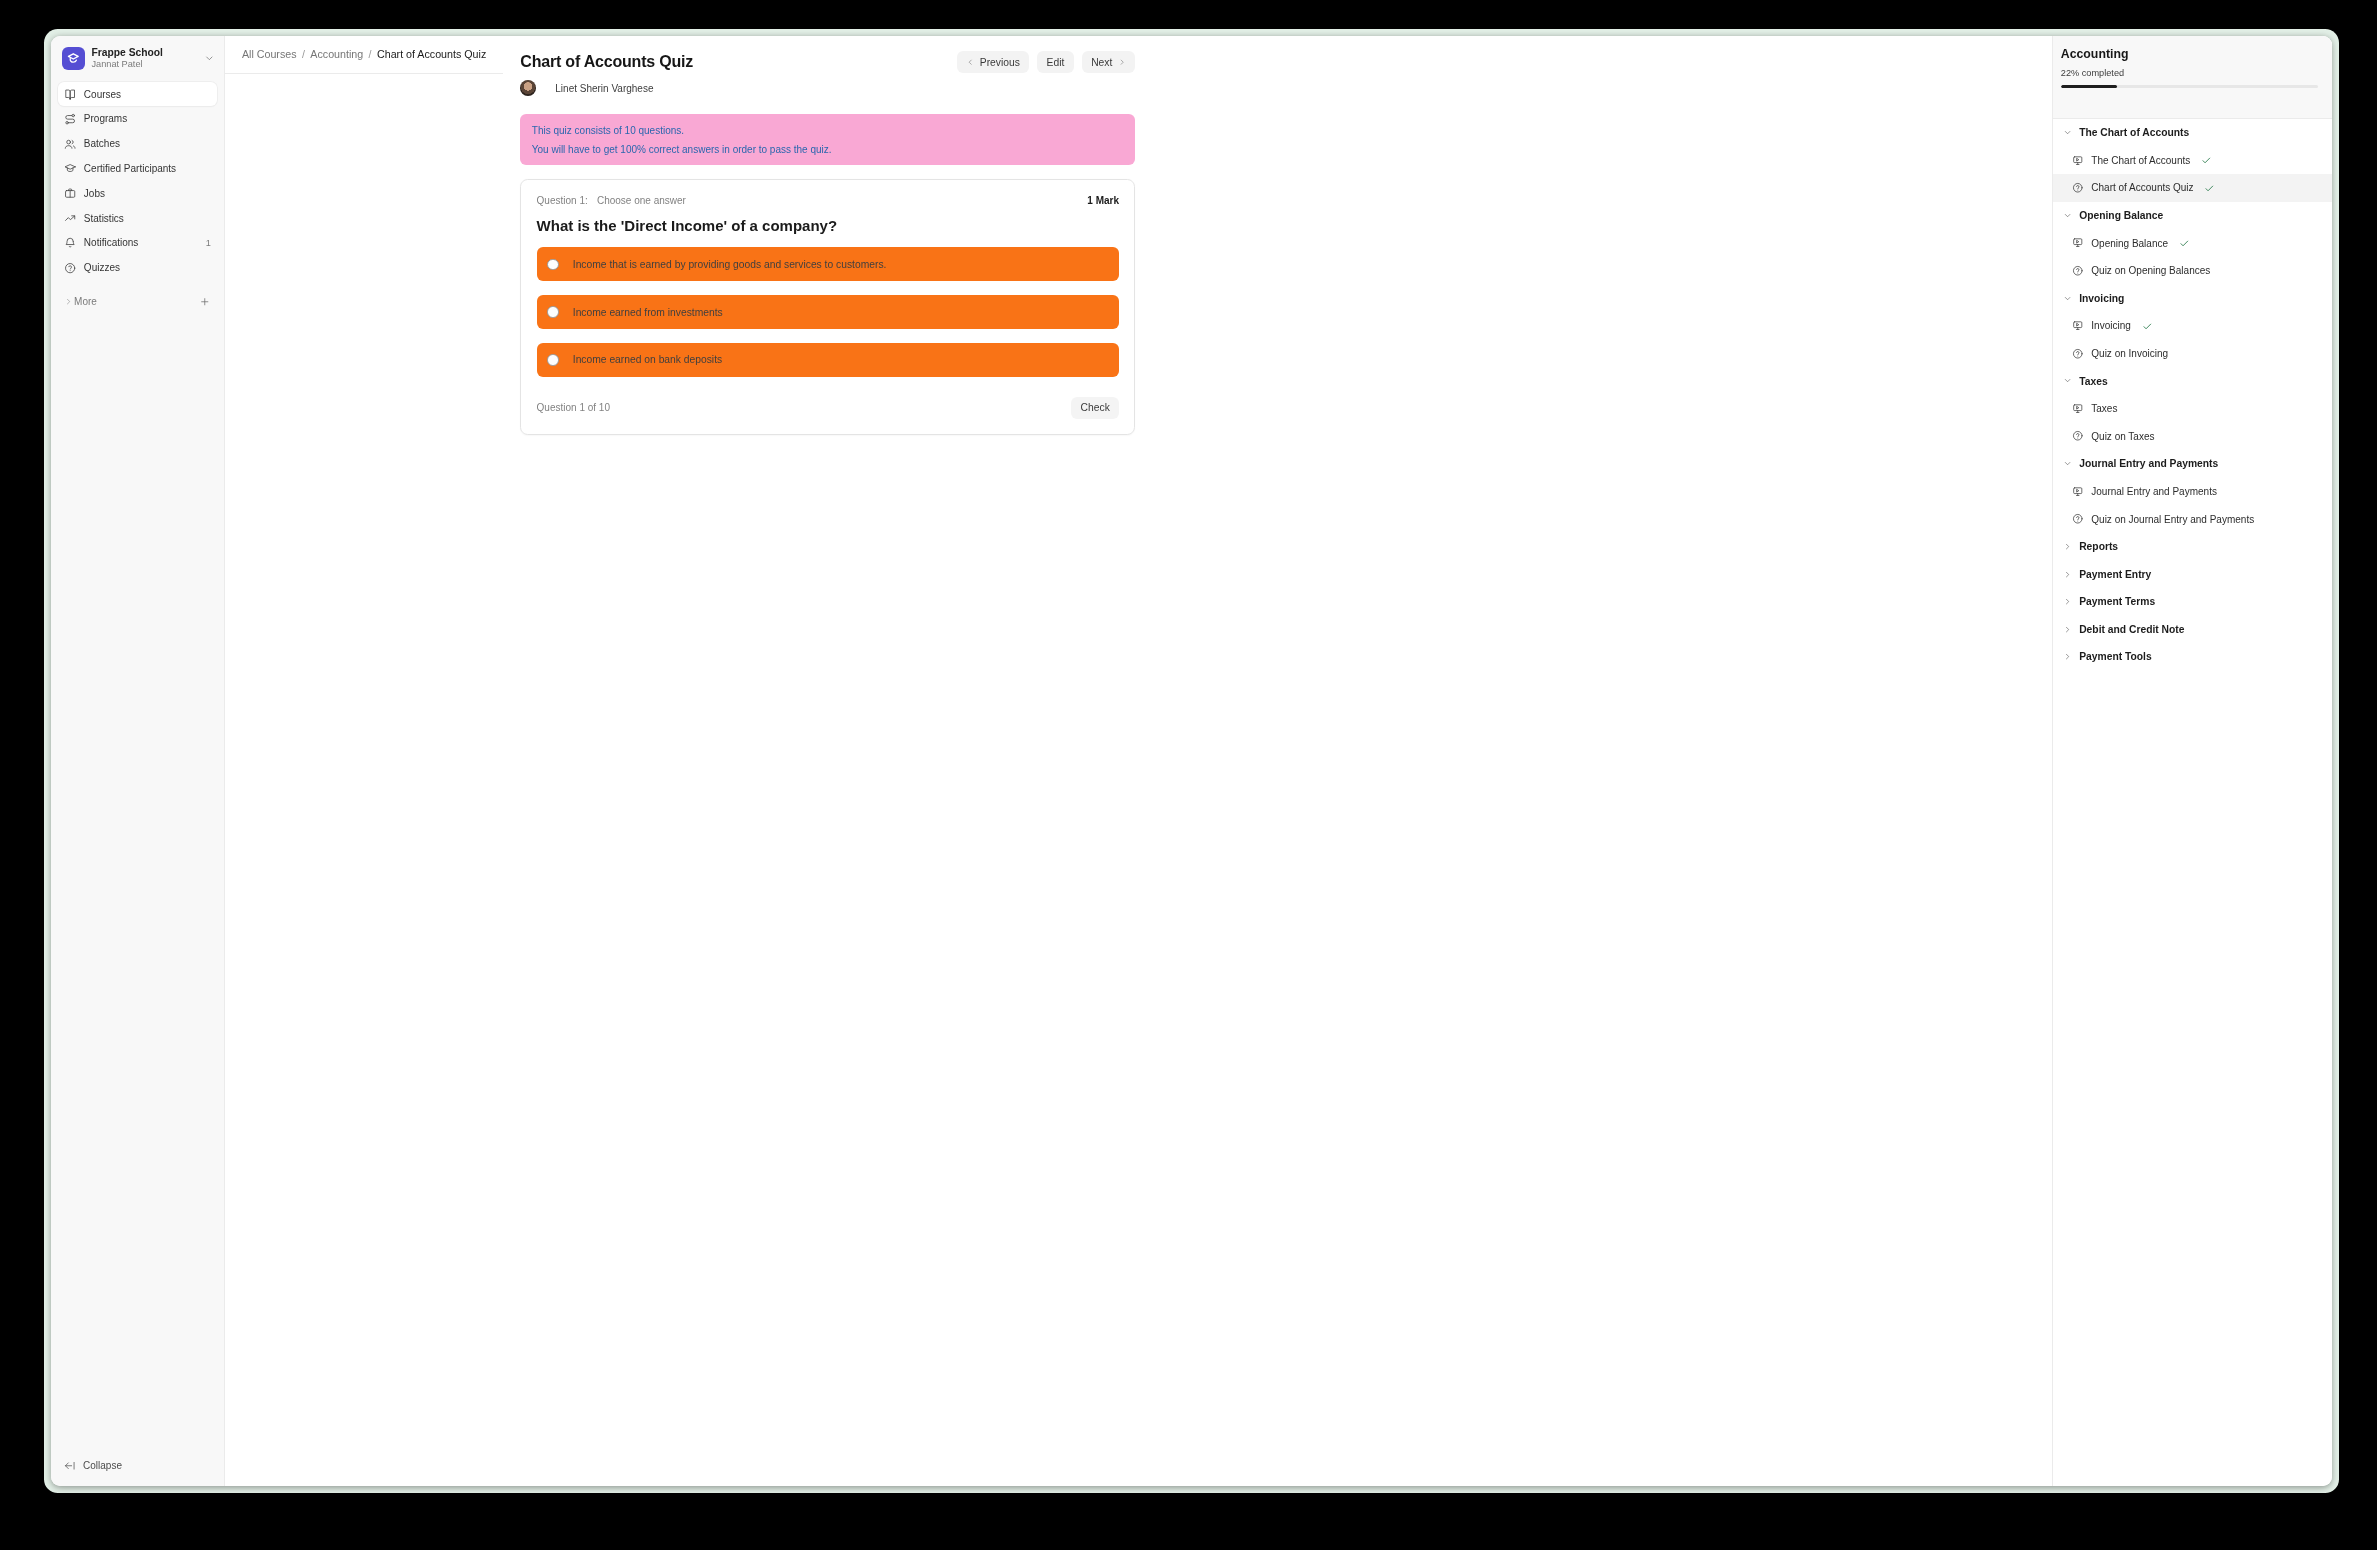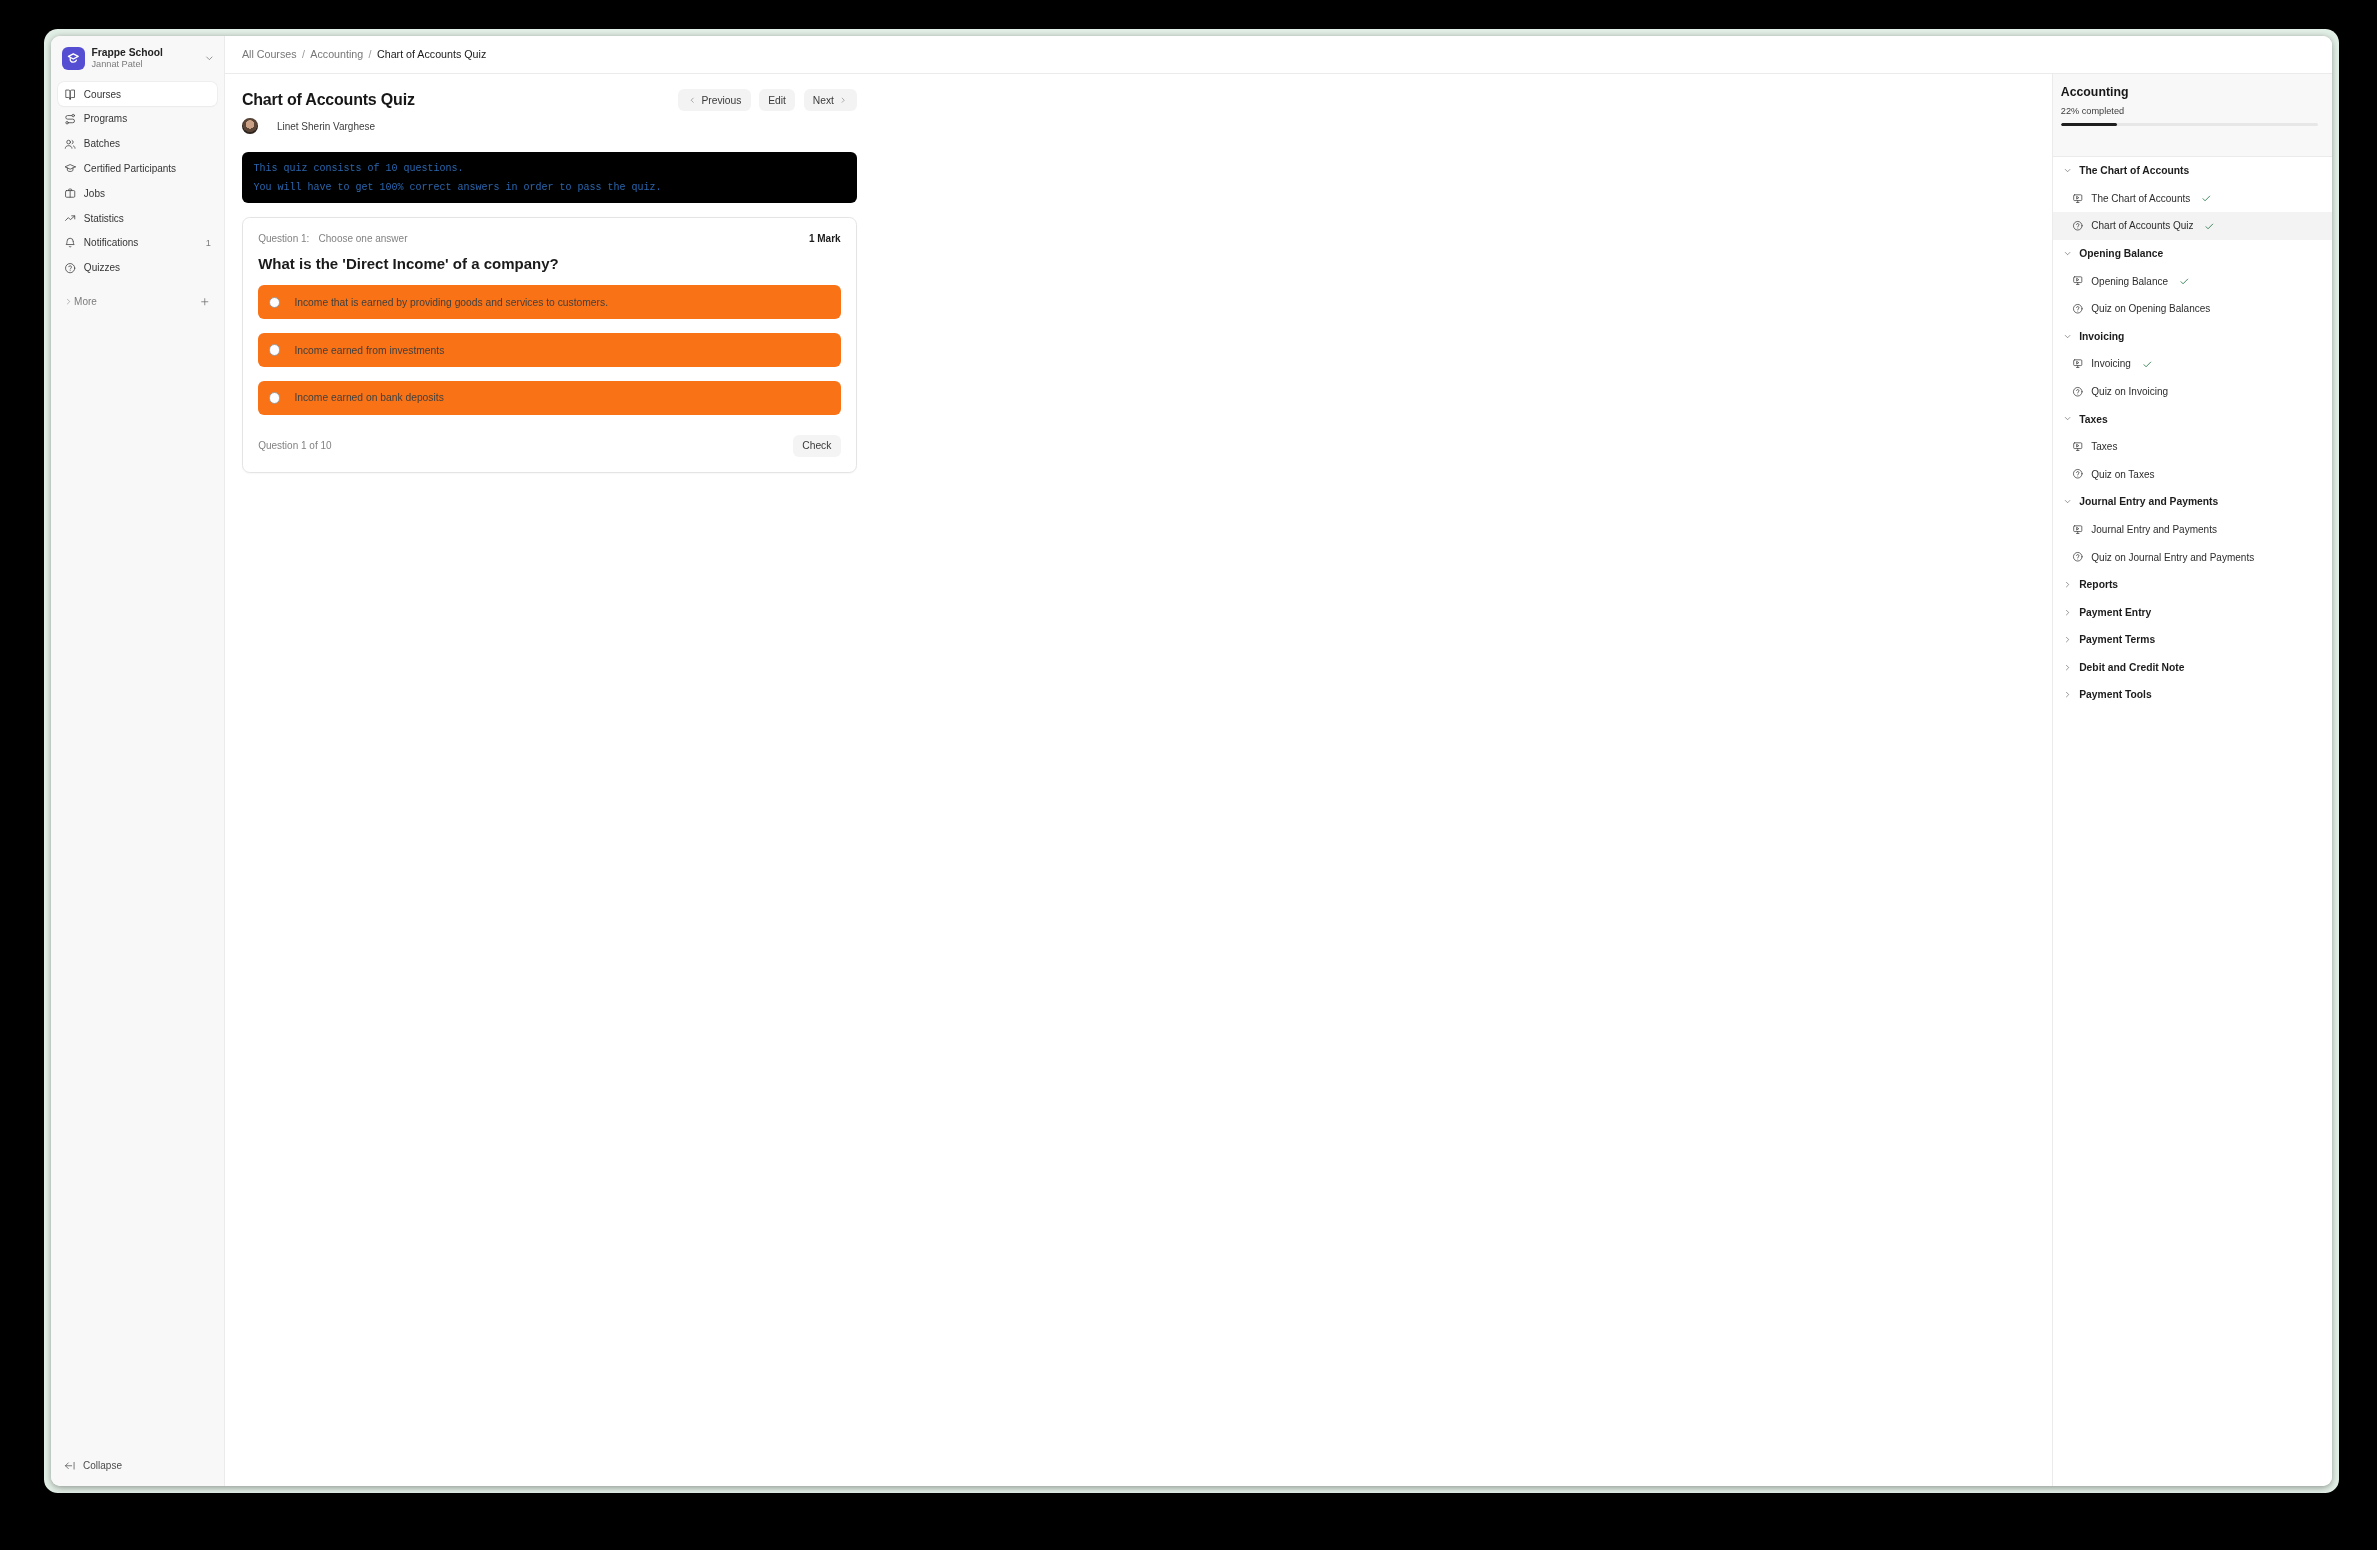--- a/index.html
+++ b/index.html
@@ -29,21 +29,21 @@
   .more-row{margin-top:11.5px;display:flex;align-items:center;gap:1px;padding:0 6.1px;height:21.4px;
     color:#7b7b7b;font-size:10px;cursor:pointer;}
   .more-row .chev{width:9.2px;height:9.2px;color:#8a8a8a;}
   .more-plus{margin-left:auto;width:11.5px;height:11.5px;color:#6e6e6e;cursor:pointer;}
   .side-spacer{flex:1;}
   .collapse-row{display:flex;align-items:center;gap:7.7px;padding:0 6.1px;height:23px;
     color:#4c4c4c;font-size:10px;cursor:pointer;}
   .collapse-row .ic{width:11.5px;height:11.5px;color:#555;}
 
   
-  .right-col{flex:1;display:flex;flex-direction:column;min-width:0;}
+  .right-col{flex:1;display:flex;flex-direction:row;min-width:0;}
   .topbar{height:38px;min-height:38px;border-bottom:0.8px solid #ebebeb;display:flex;align-items:center;
     padding:0 17px;font-size:10.7px;background:#fff;}
   .crumb{color:#767676;cursor:pointer;}
   .crumb.current{color:#1b1b1b;font-weight:500;cursor:default;}
   .crumb-sep{color:#9a9a9a;margin:0 5.4px;}
   .content-row{flex:1;display:flex;min-height:0;}
 
   
   .main{flex:1;min-width:0;background:#fff;padding:15.3px 7.7px 0 17px;}
   .main-inner{max-width:615px;}
@@ -52,22 +52,22 @@
   .head-btns{display:flex;gap:8.4px;}
   .btn{height:22px;padding:0 9.2px;border:none;border-radius:6.1px;background:#f3f3f3;
     display:inline-flex;align-items:center;gap:5.4px;font-size:10.3px;color:#3a3a3a;
     font-family:inherit;cursor:pointer;}
   .btn .chev{width:8.4px;height:8.4px;color:#6f6f6f;}
   .author-row{margin-top:6.9px;display:flex;align-items:center;gap:19px;}
   .avatar{width:16px;height:16px;border-radius:50%;flex:none;
     background:radial-gradient(circle at 50% 40%,#caa184 0 33%,#5a4436 34% 60%,#302620 61% 100%);
     box-shadow:inset 0 0 0 0.8px rgba(0,0,0,.12);}
   .author-name{font-size:10px;color:#3d3d3d;}
-  .notice{margin-top:17.6px;background:#000000;border-radius:6.1px;padding:6.9px 11.5px;
-    color:#2a66ae;font-size:10px;line-height:19px;font-family:Liberation Mono, monospace;}
+  .notice{margin-top:17.6px;background:#f9a8d4;border-radius:6.1px;padding:6.9px 11.5px;
+    color:#2a66ae;font-size:10px;line-height:19px;}
   .card{margin-top:13.8px;border:0.8px solid #e4e4e4;border-radius:7.7px;padding:14.6px 15.3px 15.3px 15.3px;
     box-shadow:0 0.8px 1.5px rgba(0,0,0,.03);}
   .card-head{display:flex;align-items:baseline;font-size:10px;color:#828282;}
   .q-label{margin-right:9.2px;}
   .q-marks{margin-left:auto;color:#1b1b1b;font-weight:700;}
   .q-text{margin-top:11.5px;font-size:15px;font-weight:700;color:#1b1b1b;}
   .options{margin-top:13px;}
   .option-row{display:flex;align-items:center;gap:14px;background:#f97316;border-radius:6px;
     min-height:34px;padding:4.6px 10.7px;margin-bottom:13.8px;cursor:pointer;font-size:10.3px;color:#3f3f3f;}
   .option-row input{appearance:none;-webkit-appearance:none;width:11.5px;height:11.5px;border-radius:50%;

